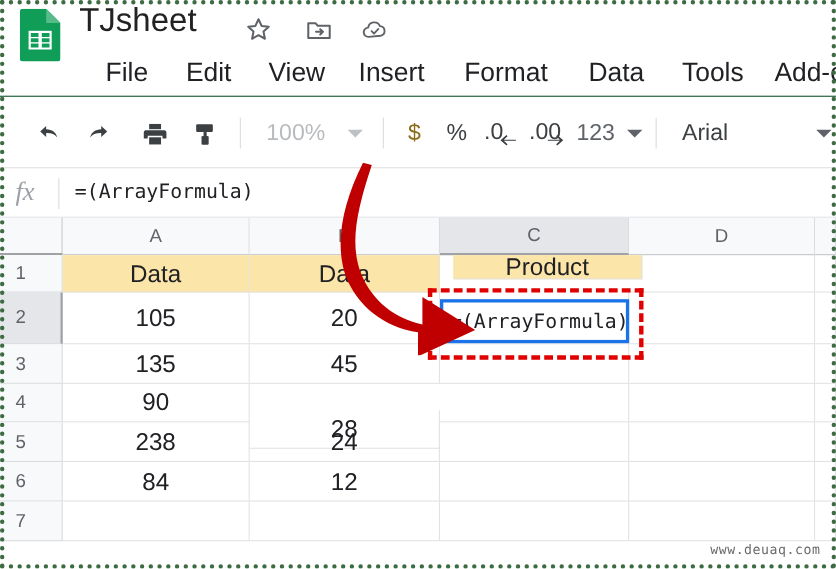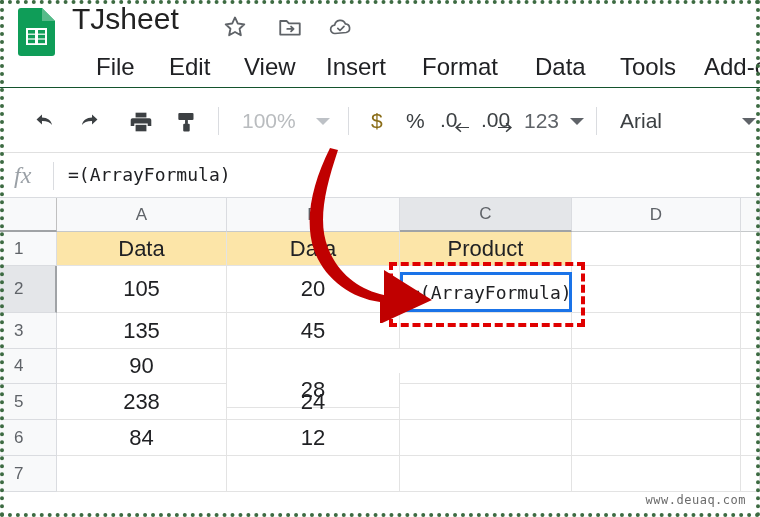--- a/index.html
+++ b/index.html
@@ -370,21 +370,21 @@
     <div class="rowhead" style="top:34px;  height:34px;">1</div>
     <div class="rowhead selected" style="top:68px; height:47px;">2</div>
     <div class="rowhead" style="top:115px; height:36px;">3</div>
     <div class="rowhead" style="top:151px; height:35px;">4</div>
     <div class="rowhead" style="top:186px; height:36px;">5</div>
     <div class="rowhead" style="top:222px; height:36px;">6</div>
     <div class="rowhead" style="top:258px; height:36px;">7</div>
 
     <div class="cell header-row" style="left:57px;  top:34px; width:170px; height:34px;">Data</div>
     <div class="cell header-row" style="left:227px; top:34px; width:173px; height:34px;">Data</div>
-    <div class="cell header-row" style="left:400px; top:34px; width:172px; height:34px;">Product</div>
+    <div class="cell header-row" style="left:412px; top:34px; width:172px; height:22px;">Product</div>
     <div class="cell" style="left:572px; top:34px; width:169px; height:34px;"></div>
     <div class="cell" style="left:741px; top:34px; width:19px; height:34px;"></div>
 
     <div class="cell" style="left:57px;  top:68px; width:170px; height:47px;">105</div>
     <div class="cell" style="left:227px; top:68px; width:173px; height:47px;">20</div>
     <div class="cell" style="left:400px; top:68px; width:172px; height:47px;"></div>
     <div class="cell" style="left:572px; top:68px; width:169px; height:47px;"></div>
     <div class="cell" style="left:741px; top:68px; width:19px; height:47px;"></div>
 
     <div class="cell" style="left:57px;  top:115px; width:170px; height:36px;">135</div>

